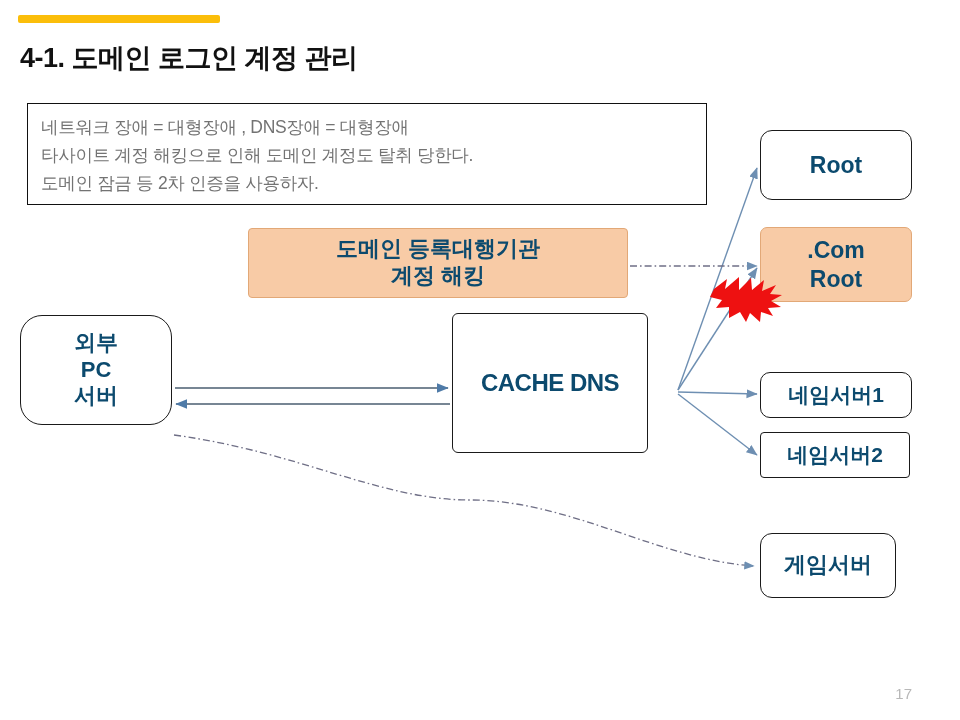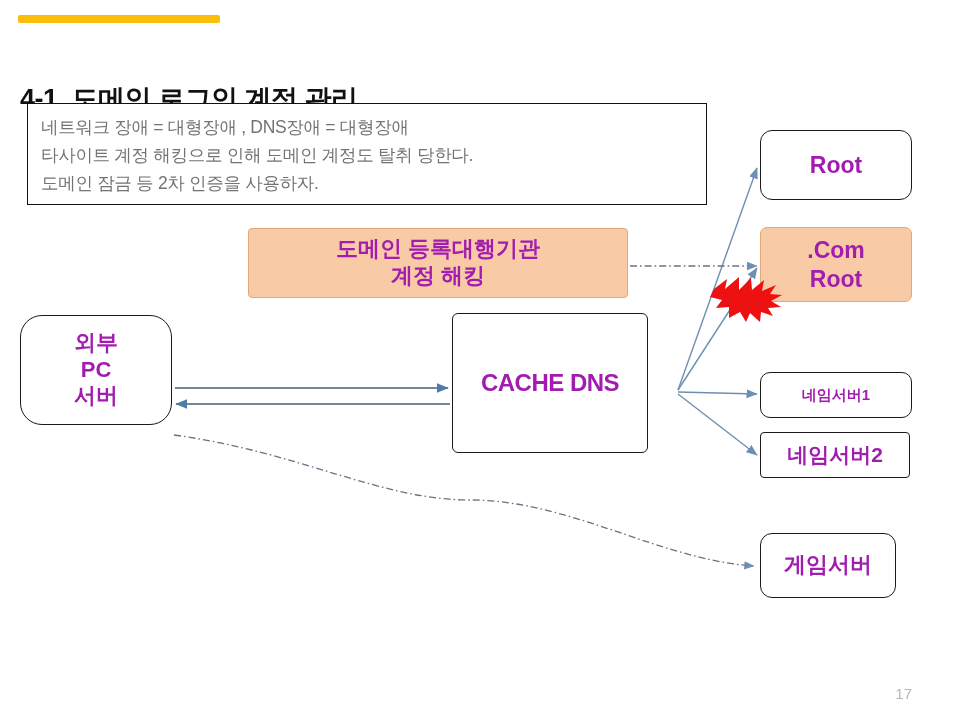--- a/index.html
+++ b/index.html
@@ -30,21 +30,20 @@
   #slide-title {
     position: absolute;
     left: 20px;
     top: 40px;
     width: 800px;
     font-size: 27px;
     font-weight: bold;
     color: #111111;
     letter-spacing: -0.5px;
     white-space: nowrap;
-    margin-top: 41px;
   }
   
   #note-box {
     position: absolute;
     left: 27px;
     top: 103px;
     width: 680px;
     height: 102px;
     border: 1.4px solid #111111;
     background: #ffffff;
@@ -59,21 +58,21 @@
     letter-spacing: -0.3px;
   }
   
   .node {
     position: absolute;
     box-sizing: border-box;
     display: flex;
     align-items: center;
     justify-content: center;
     text-align: center;
-    color: #a21caf;
+    color: #0c4a6e;
     font-weight: bold;
     border: 1.3px solid #1a1a1a;
     background: #ffffff;
     z-index: 4;
   }
   .node .node-label { white-space: pre-line; line-height: 1.22; }
 
   #node-orange-registrar {
     left: 248px; top: 228px; width: 380px; height: 70px;
     border-radius: 4px;
@@ -100,21 +99,21 @@
   #node-com-root {
     left: 760px; top: 227px; width: 152px; height: 75px;
     border-radius: 7px;
     background: #F8CBA6;
     border: 1.1px solid #E2A877;
     font-size: 23px;
   }
   #node-nameserver-1 {
     left: 760px; top: 372px; width: 152px; height: 46px;
     border-radius: 10px;
-    font-size: 15px;
+    font-size: 21px;
   }
   #node-nameserver-2 {
     left: 760px; top: 432px; width: 150px; height: 46px;
     border-radius: 4px;
     font-size: 21px;
   }
   #node-game-server {
     left: 760px; top: 533px; width: 136px; height: 65px;
     border-radius: 12px;
     font-size: 22px;

